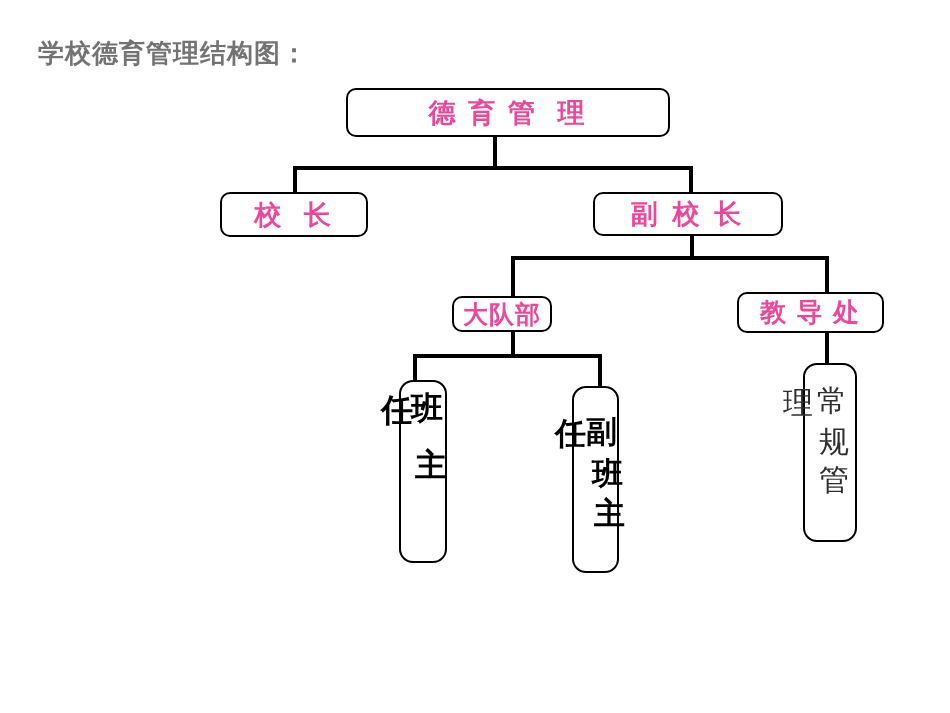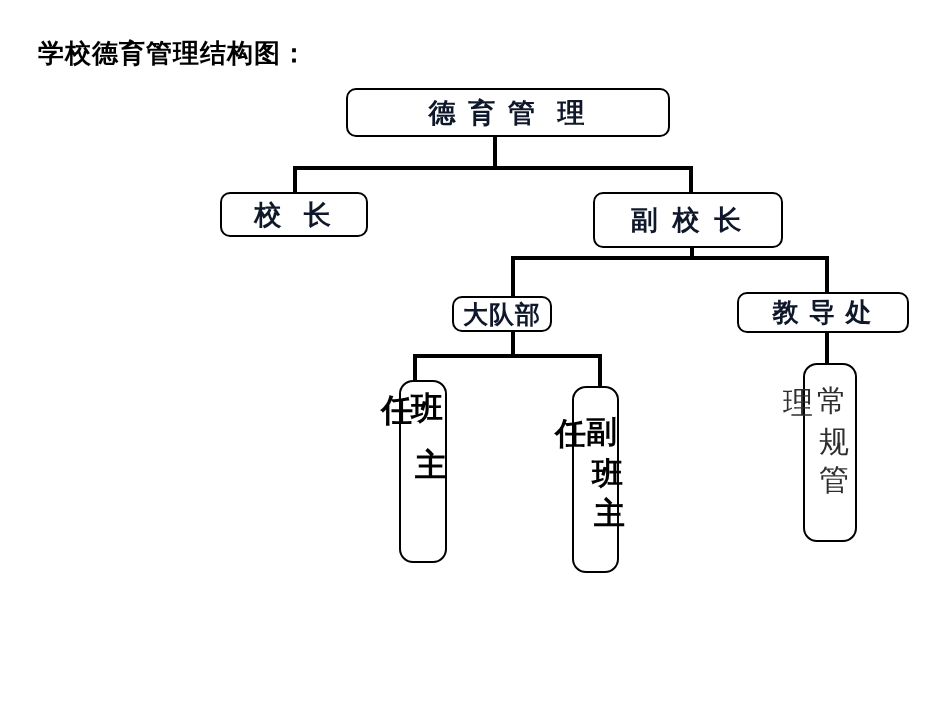--- a/index.html
+++ b/index.html
@@ -10,44 +10,44 @@
     background: #ffffff;
     font-family: "Liberation Serif", "DejaVu Serif", serif;
     overflow: hidden;
   }
   .title {
     position: absolute;
     left: 38px;
     top: 36px;
     font-size: 26px;
     font-weight: bold;
-    color: #000000;
+    color: #737373;
     letter-spacing: 1px;
     white-space: pre;
   }
   .line { position: absolute; background: #000000; }
 
   .node {
     position: absolute;
     box-sizing: border-box;
     border: 2px solid #000000;
     border-radius: 10px;
     background: #ffffff;
     display: flex;
     align-items: center;
     justify-content: center;
     font-weight: bold;
-    color: #0f172a;
+    color: #ec4899;
     white-space: pre;
   }
   #node-root      { left: 346px; top:  88px; width: 324px; height: 49px; font-size: 27px; letter-spacing: 3px; }
   #node-principal { left: 220px; top: 192px; width: 148px; height: 45px; font-size: 27px; letter-spacing: 3px; }
-  #node-vice      { left: 593px; top: 192px; width: 190px; height: 56px; font-size: 27px; letter-spacing: 4px; }
+  #node-vice      { left: 593px; top: 192px; width: 190px; height: 44px; font-size: 27px; letter-spacing: 4px; }
   #node-brigade   { left: 452px; top: 296px; width: 100px; height: 36px; font-size: 25px; letter-spacing: 1px; }
-  #node-guidance  { left: 737px; top: 292px; width: 172px; height: 41px; font-size: 26px; letter-spacing: 2px; }
+  #node-guidance  { left: 737px; top: 292px; width: 147px; height: 41px; font-size: 26px; letter-spacing: 2px; }
 
   .vbox {
     position: absolute;
     box-sizing: border-box;
     border: 2px solid #000000;
     border-radius: 14px;
     background: transparent;
   }
   #vbox-ht  { left: 399px; top: 380px; width: 48px; height: 183px; }
   #vbox-dht { left: 572px; top: 386px; width: 47px; height: 187px; }

